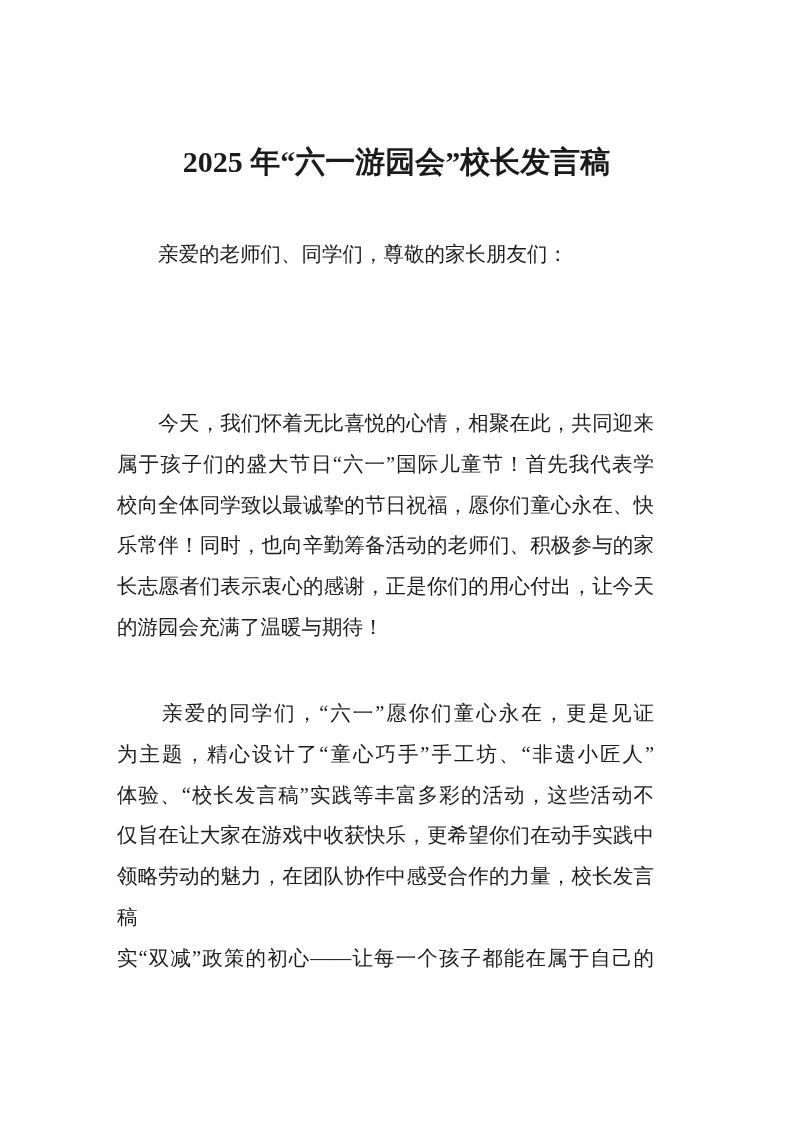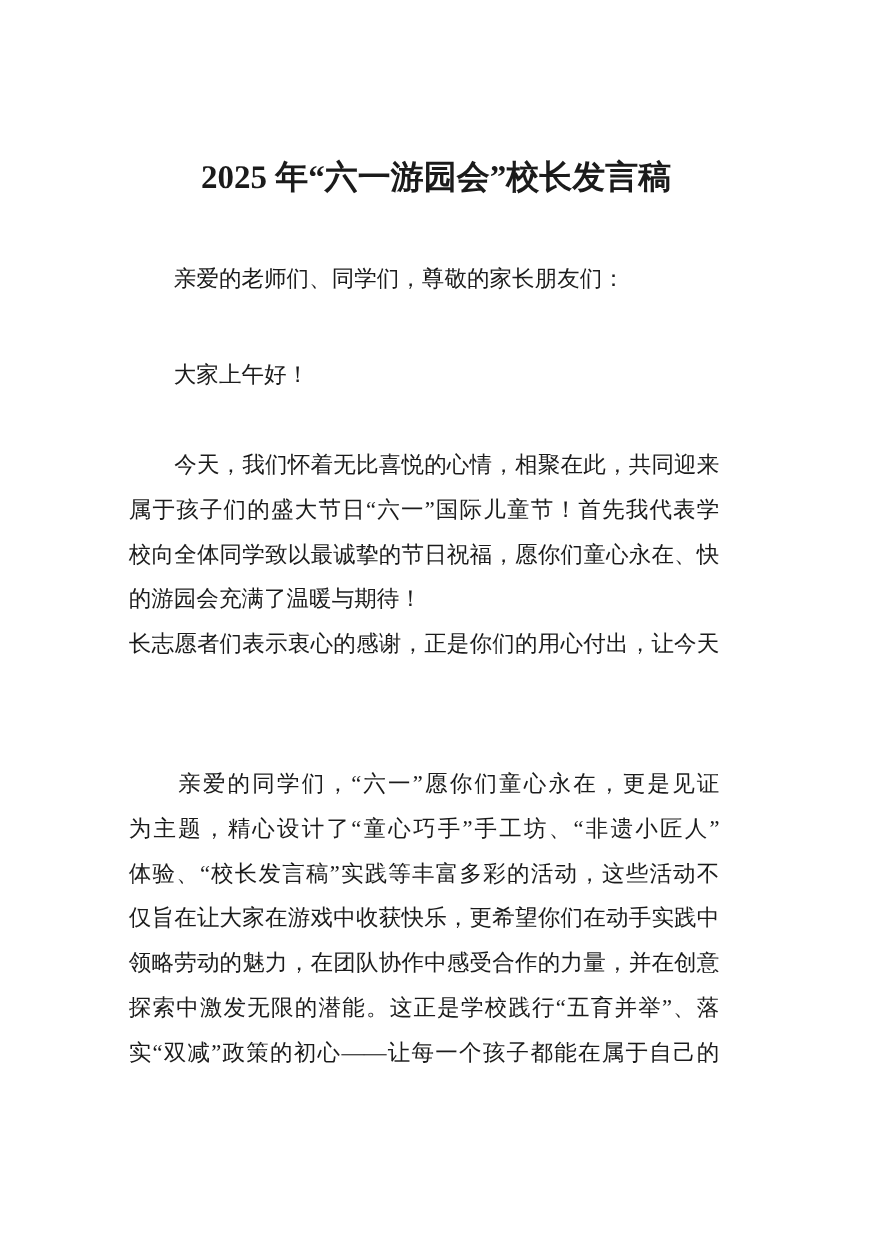--- a/index.html
+++ b/index.html
@@ -51,35 +51,32 @@
 <body>
 
 <div class="page">
 
   <h1 class="doc-title">2025 年“六一游园会”校长发言稿</h1>
 
   <div class="para p1">
     <div class="line line-left">　　亲爱的老师们、同学们，尊敬的家长朋友们：</div>
   </div>
 
-  <div class="para p2">
-    <div class="line line-left">　　大家上午好！</div>
-  </div>
 
   <div class="para p3">
     <div class="line">　　今天，我们怀着无比喜悦的心情，相聚在此，共同迎来</div>
     <div class="line">属于孩子们的盛大节日“六一”国际儿童节！首先我代表学</div>
     <div class="line">校向全体同学致以最诚挚的节日祝福，愿你们童心永在、快</div>
+    <div class="line">乐常伴！同时，也向辛勤筹备活动的老师们、积极参与的家</div>
+    <div class="line">长志愿者们表示衷心的感谢，正是你们的用心付出，让今天</div>
     <div class="line line-left">的游园会充满了温暖与期待！</div>
-    <div class="line">长志愿者们表示衷心的感谢，正是你们的用心付出，让今天</div>
   </div>
 
   <div class="para p4">
     <div class="line">　　亲爱的同学们，“六一”愿你们童心永在，更是见证</div>
     <div class="line">为主题，精心设计了“童心巧手”手工坊、“非遗小匠人”</div>
     <div class="line">体验、“校长发言稿”实践等丰富多彩的活动，这些活动不</div>
     <div class="line">仅旨在让大家在游戏中收获快乐，更希望你们在动手实践中</div>
-    <div class="line">领略劳动的魅力，在团队协作中感受合作的力量，并在创意</div>
-    <div class="line">探索中激发无限的潜能。这正是学校践行“五育并举”、落</div>
+    <div class="line">领略劳动的魅力，在团队协作中感受合作的力量，校长发言稿</div>
     <div class="line">实“双减”政策的初心——让每一个孩子都能在属于自己的</div>
   </div>
 
 </div>
 
 </body></html>

